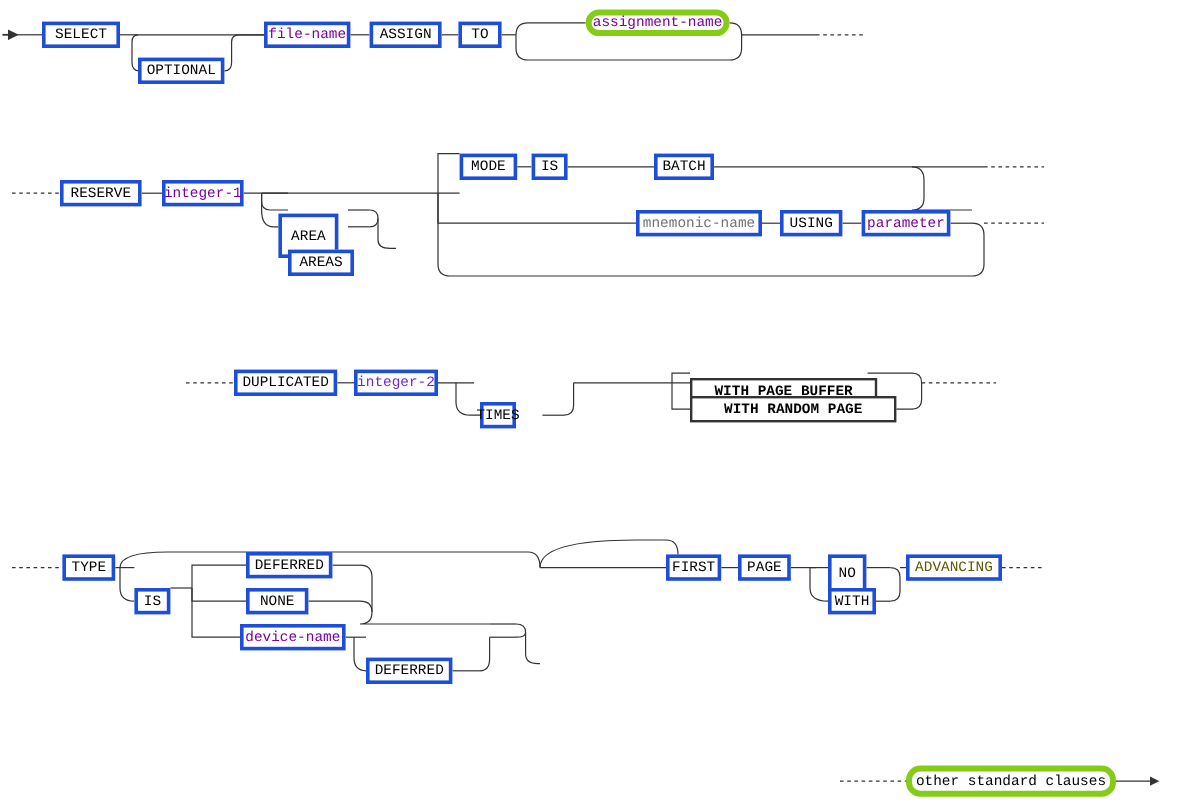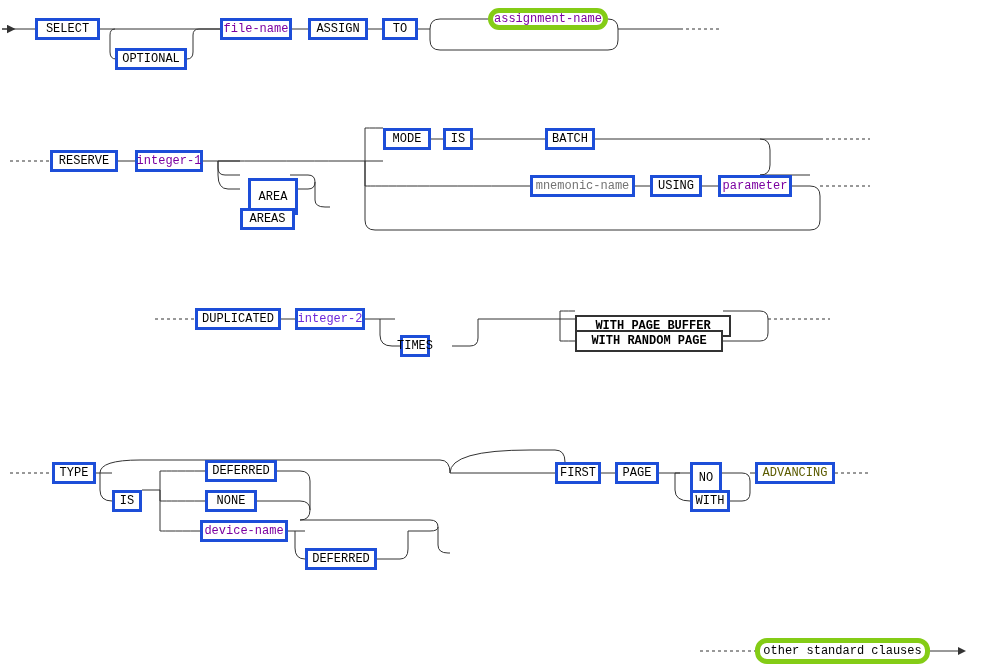--- a/index.html
+++ b/index.html
@@ -200,34 +200,34 @@
 
   <div class="box" style="left:35px;top:18px;width:65px;height:22px;">SELECT</div>
   <div class="box" style="left:115px;top:48px;width:72px;height:22px;">OPTIONAL</div>
   <div class="box" style="left:220px;top:18px;width:72px;height:22px;color:#7b00a0;">file-name</div>
   <div class="box" style="left:308px;top:18px;width:60px;height:22px;">ASSIGN</div>
   <div class="box" style="left:382px;top:18px;width:36px;height:22px;">TO</div>
   <div class="box-rounded" style="left:488px;top:8px;width:120px;height:22px;color:#7b00a0;">assignment-name</div>
 
   <div class="box" style="left:50px;top:150px;width:68px;height:22px;">RESERVE</div>
   <div class="box" style="left:135px;top:150px;width:68px;height:22px;color:#7b00a0;">integer-1</div>
-  <div class="box" style="left:248px;top:178px;width:50px;height:37px;">AREA</div>
+  <div class="box" style="left:232px;top:178px;width:50px;height:37px;">AREA</div>
   <div class="box" style="left:240px;top:208px;width:55px;height:22px;">AREAS</div>
   <div class="box" style="left:383px;top:128px;width:48px;height:22px;">MODE</div>
   <div class="box" style="left:443px;top:128px;width:30px;height:22px;">IS</div>
   <div class="box" style="left:545px;top:128px;width:50px;height:22px;">BATCH</div>
   <div class="box" style="left:530px;top:175px;width:105px;height:22px;color:#737373;">mnemonic-name</div>
   <div class="box" style="left:650px;top:175px;width:52px;height:22px;">USING</div>
   <div class="box" style="left:718px;top:175px;width:74px;height:22px;color:#7b00a0;">parameter</div>
 
   <div class="box" style="left:195px;top:308px;width:86px;height:22px;">DUPLICATED</div>
   <div class="box" style="left:295px;top:308px;width:70px;height:22px;color:#6d28d9;">integer-2</div>
   <div class="box" style="left:400px;top:335px;width:30px;height:22px;">TIMES</div>
   <div class="box-bold" style="left:575px;top:315px;width:156px;height:22px;">WITH PAGE BUFFER</div>
-  <div class="box-bold" style="left:575px;top:330px;width:148px;height:22px;">WITH RANDOM PAGE</div>
+  <div class="box-bold" style="left:575px;top:330px;width:172px;height:22px;">WITH RANDOM PAGE</div>
 
   <div class="box" style="left:52px;top:462px;width:44px;height:22px;">TYPE</div>
   <div class="box" style="left:112px;top:490px;width:30px;height:22px;">IS</div>
   <div class="box" style="left:205px;top:460px;width:72px;height:22px;">DEFERRED</div>
   <div class="box" style="left:205px;top:490px;width:52px;height:22px;">NONE</div>
   <div class="box" style="left:200px;top:520px;width:88px;height:22px;color:#7b00a0;">device-name</div>
   <div class="box" style="left:305px;top:548px;width:72px;height:22px;">DEFERRED</div>
   <div class="box" style="left:555px;top:462px;width:46px;height:22px;">FIRST</div>
   <div class="box" style="left:615px;top:462px;width:44px;height:22px;">PAGE</div>
   <div class="box" style="left:690px;top:462px;width:32px;height:32px;">NO</div>

